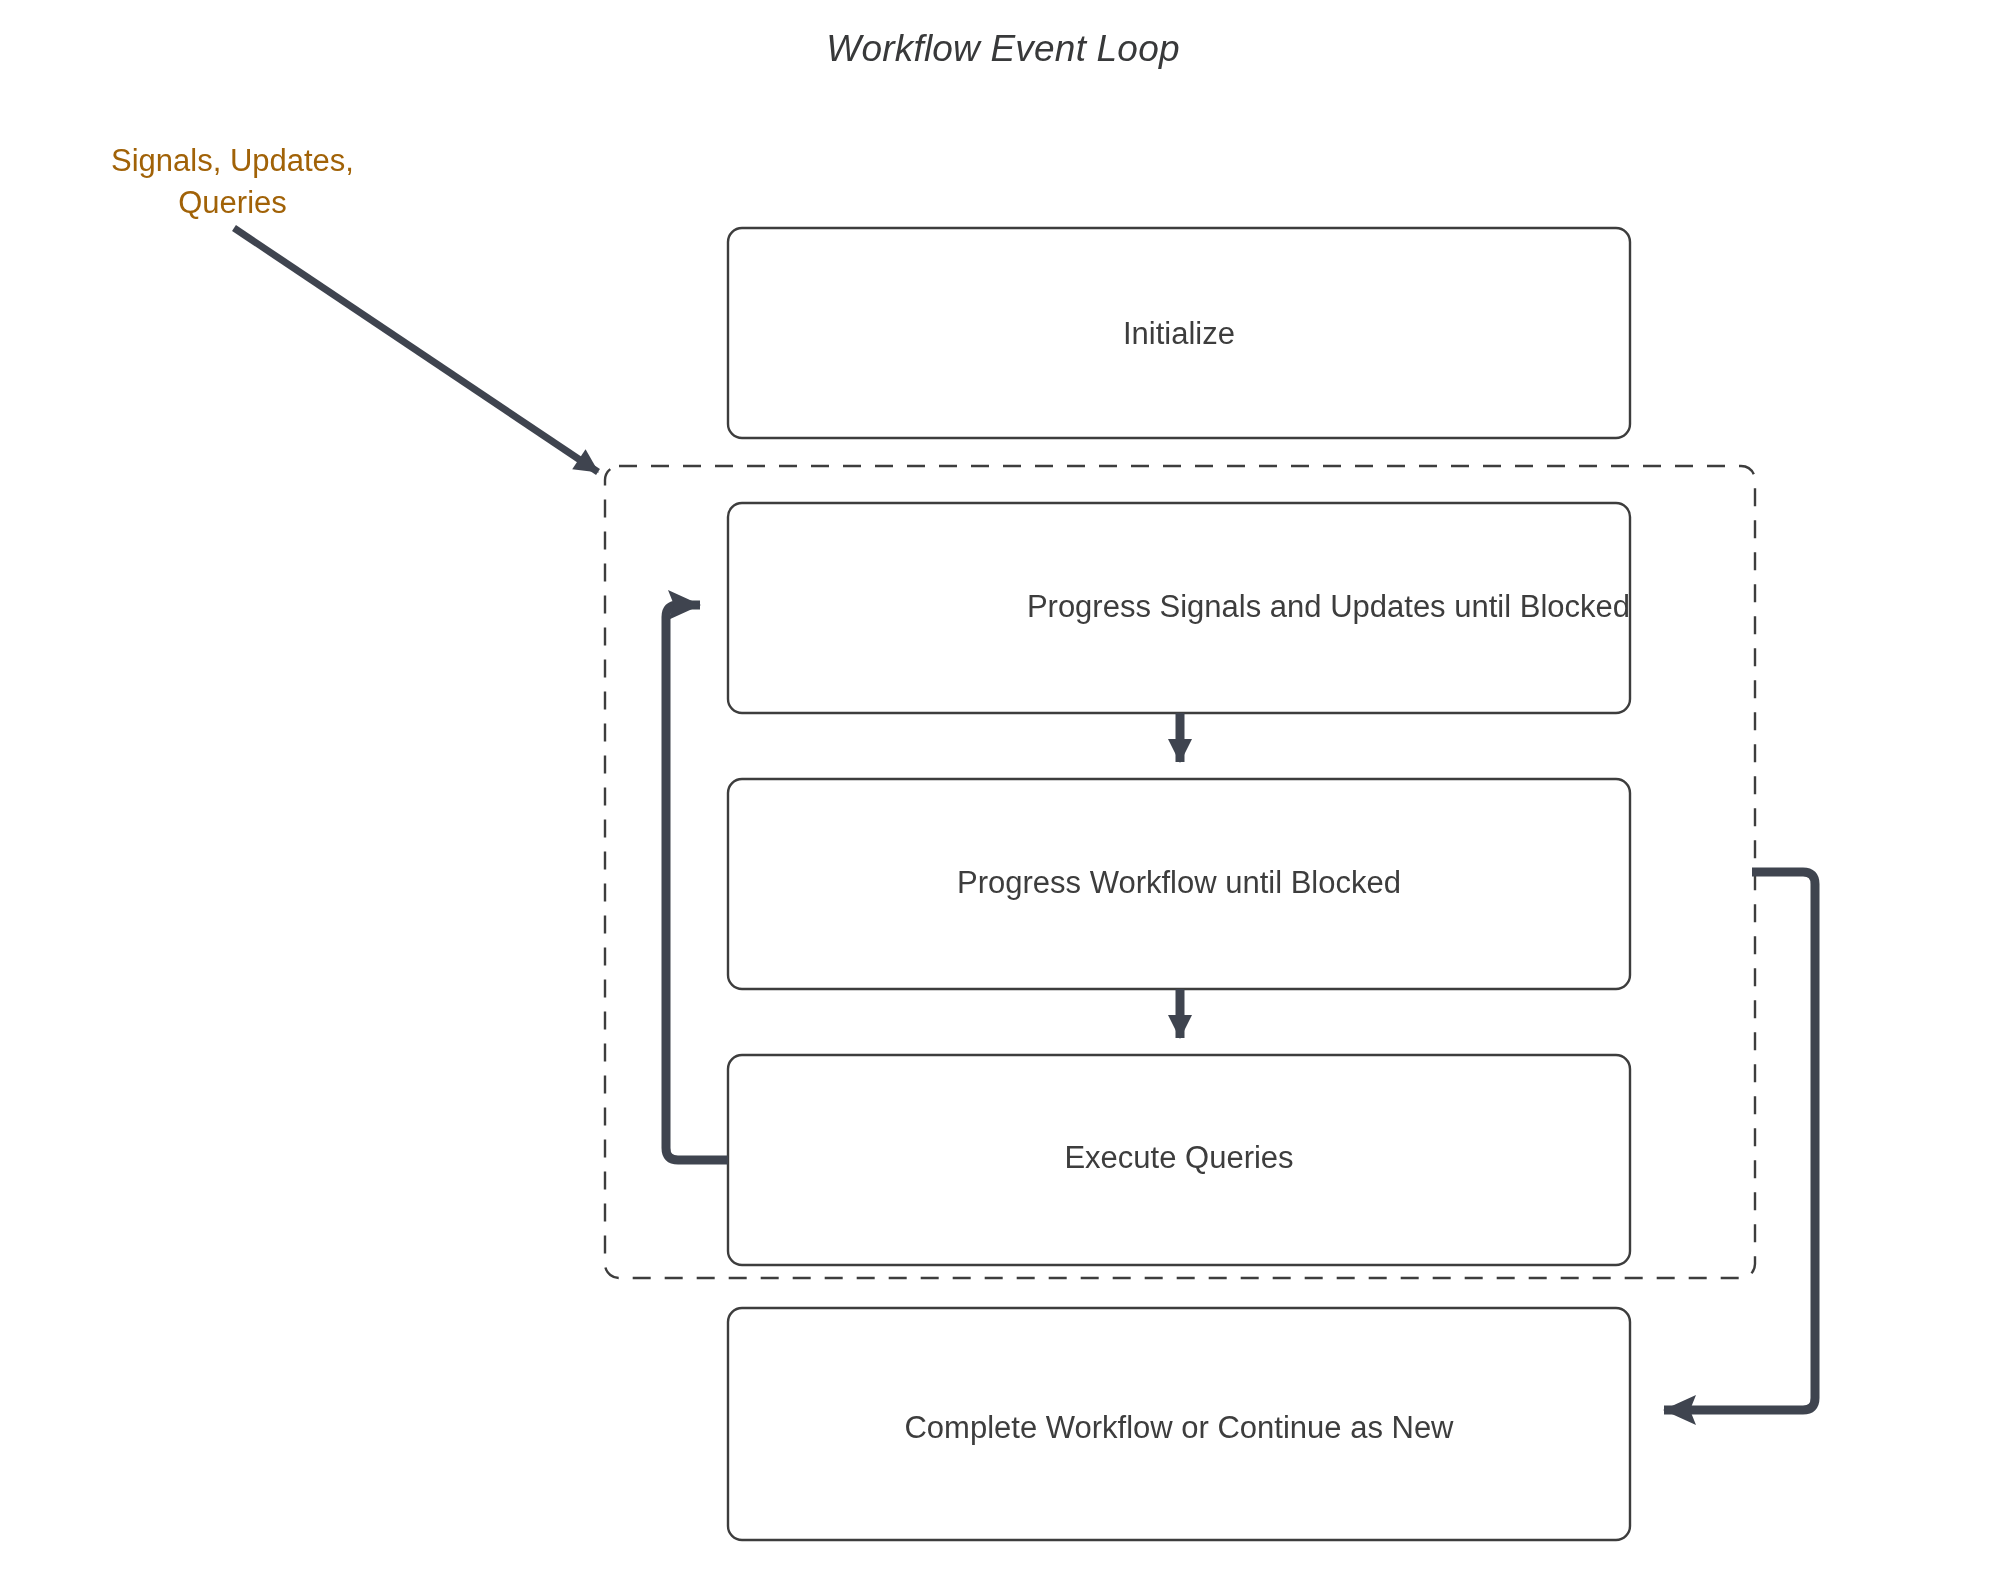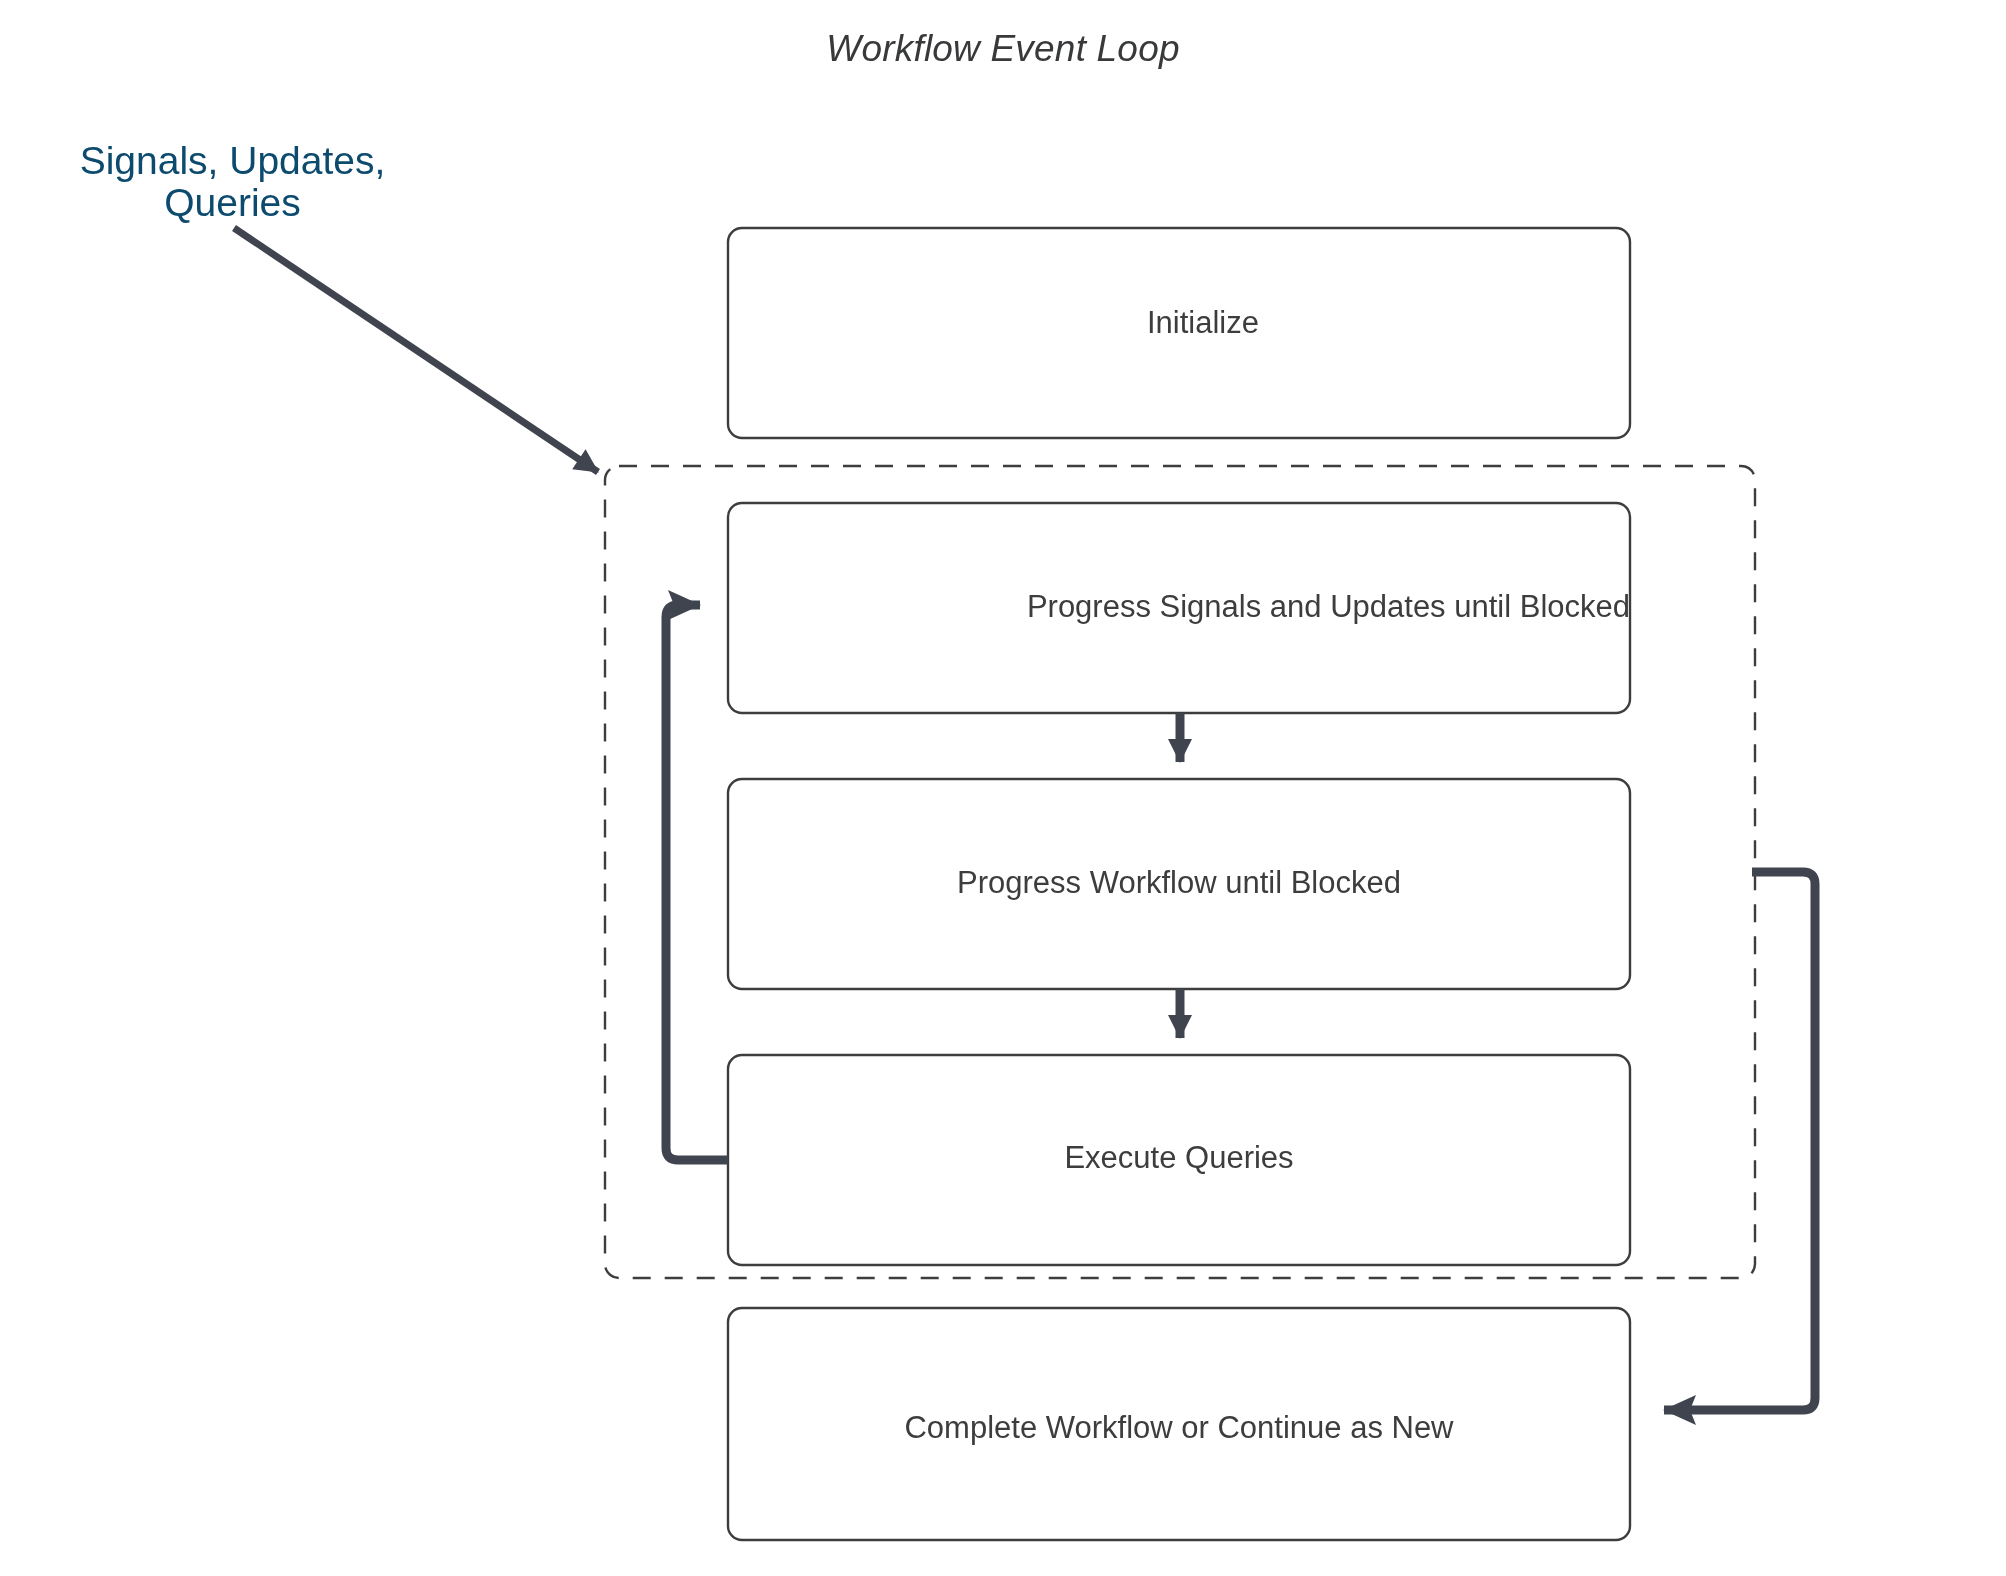--- a/index.html
+++ b/index.html
@@ -44,33 +44,33 @@
     font-style: italic;
     color: #38393a;
     letter-spacing: 0.2px;
   }
   .ext-label {
     position: absolute;
     left: 10px;
     top: 140px;
     width: 445px;
     text-align: center;
-    font-size: 39px;
+    font-size: 31px;
     line-height: 42px;
-    color: #0c4a6e;
+    color: #a16207;
   }
   .node-label {
     position: absolute;
     left: 728px;
     width: 902px;
     text-align: center;
     font-size: 31px;
     color: #3d3d3d;
   }
-  .node-label.n-initialize  { top: 305px; padding-left: 24px; }
+  .node-label.n-initialize  { top: 316px; }
   .node-label.n-progress-su { top: 589px; text-align: right; }
   .node-label.n-progress-wf { top: 865px; }
   .node-label.n-execute-q   { top: 1140px; }
   .node-label.n-complete    { top: 1410px; }
 </style>
 </head>
 <body>
 
 <div id="canvas">
 

